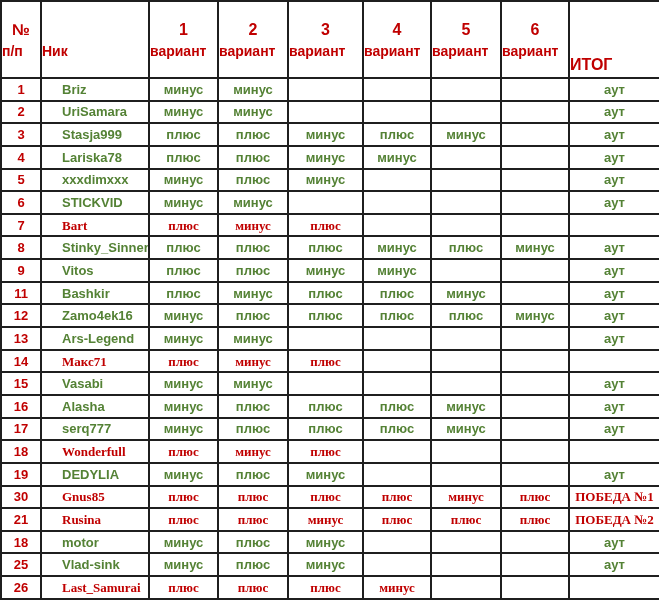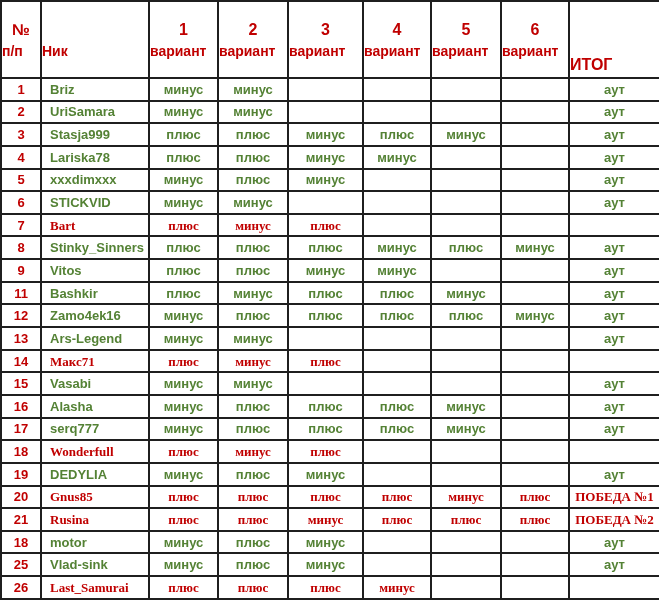--- a/index.html
+++ b/index.html
@@ -28,21 +28,21 @@
   
   thead tr { height: 48px; }
   th { color: var(--red); vertical-align: middle; }
   th .hl1 { height: 24px; line-height: 26px; font-size: 16px; text-align: center; }
   th .hl2 { height: 22px; line-height: 20px; font-size: 14px; text-align: left; }
   th.itog-h .hl2 { font-size: 16px; margin-top: 29px; }
   
   tbody tr { height: 21px; }
   tbody td { font-size: 13px; text-align: center; vertical-align: middle; line-height: 1; }
   tbody td.num  { color: var(--red); }
-  tbody td.nick { text-align: left; padding-left: 8px; }
+  tbody td.nick { text-align: left; padding-left: 20px; }
   tr.green td.nick, tr.green td.val, tr.green td.itog { color: var(--green); }
   tr.red   td.nick, tr.red   td.val, tr.red   td.itog { color: var(--red); font-family: Liberation Serif, serif; }
   tbody td.itog { font-size: 13px; margin-left: 17px; }
 </style>
 </head>
 <body>
 
 <div class="wrap">
   <table class="results">
     <colgroup>
@@ -289,21 +289,21 @@
           <td class="nick">DEDYLIA</td>
           <td class="val">минус</td>
           <td class="val">плюс</td>
           <td class="val">минус</td>
           <td class="val"></td>
           <td class="val"></td>
           <td class="val"></td>
           <td class="itog">аут</td>
         </tr>
         <tr class="red">
-          <td class="num">20</td>
+          <td class="num">30</td>
           <td class="nick">Gnus85</td>
           <td class="val">плюс</td>
           <td class="val">плюс</td>
           <td class="val">плюс</td>
           <td class="val">плюс</td>
           <td class="val">минус</td>
           <td class="val">плюс</td>
           <td class="itog">ПОБЕДА №1</td>
         </tr>
         <tr class="red">

